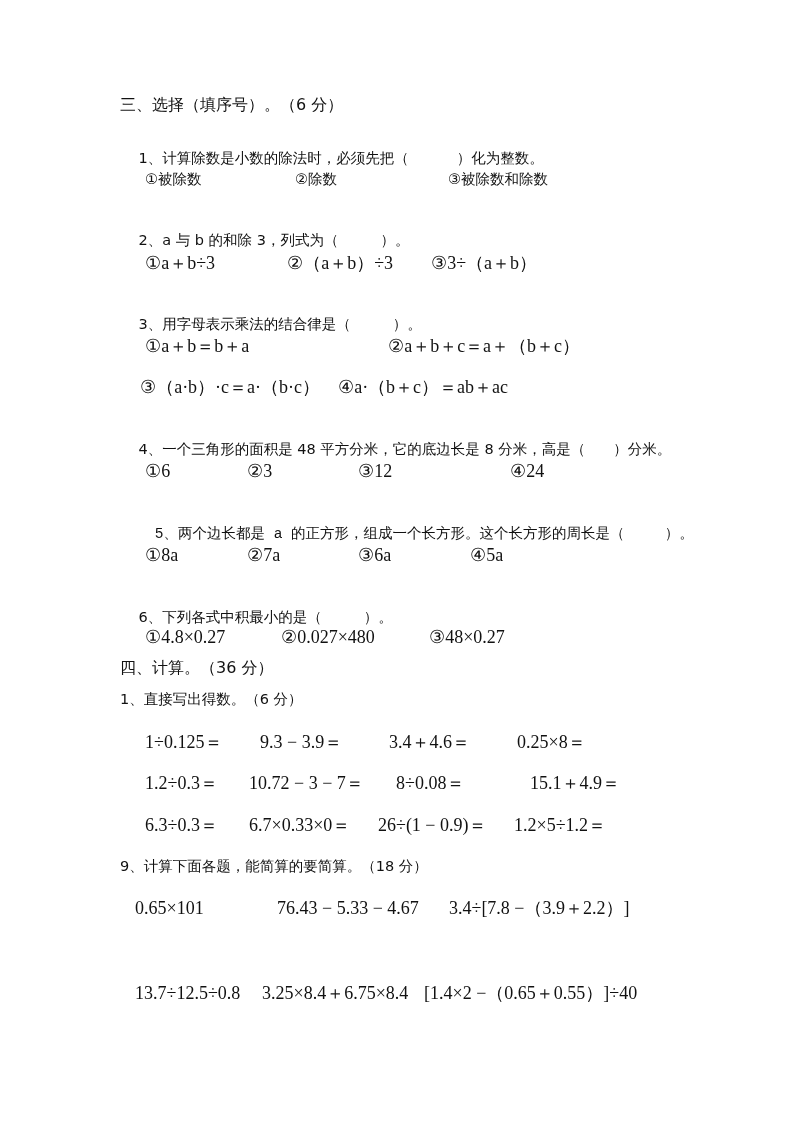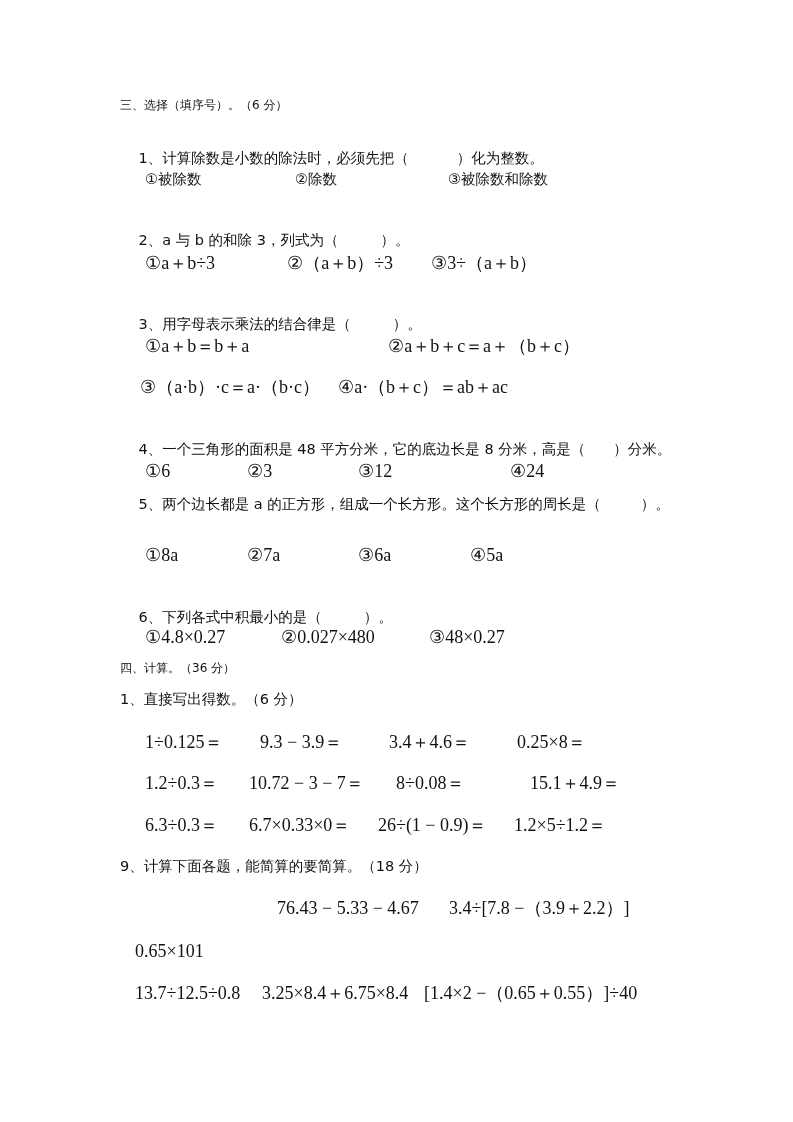--- a/index.html
+++ b/index.html
@@ -1,19 +1,19 @@
 <!DOCTYPE html>
 <html><head>
 <meta charset="utf-8">
 <style>
   html, body { margin: 0; padding: 0; background: #ffffff; }
   body { width: 793px; height: 1122px; position: relative; overflow: hidden;
          font-family: "Liberation Serif", "DejaVu Serif", serif; color: #111; }
   .line { position: absolute; white-space: pre; font-size: 15px; line-height: 20px; }
-  .head { font-family: "DejaVu Sans", "Liberation Sans", sans-serif; font-size: 12px; text-align: right; }
+  .head { font-family: "DejaVu Sans", "Liberation Sans", sans-serif; font-size: 16px; text-align: right; }
   .q { font-family: "DejaVu Sans", "Liberation Sans", sans-serif; font-size: 14.5px; }
   .opt { font-size: 18px; }
   .blank { display: inline-block; }
 </style>
 </head>
 <body>
 
 <div>
 
   <div class="line head" style="left:120px; top:95px;">三、选择（填序号）。（6 分）</div>
@@ -41,21 +41,21 @@
   <div class="line opt" style="left:338px; top:377px;">④a·（b＋c）＝ab＋ac</div>
 
   <div class="line q" style="left:120px; top:419px;">
     <span>4、一个三角形的面积是 48 平方分米，它的底边长是 8 分米，高是（</span><span class="blank" style="width:28px;"></span><span>）分米。</span>
   </div>
   <div class="line opt" style="left:145px; top:461px;">①6</div>
   <div class="line opt" style="left:247px; top:461px;">②3</div>
   <div class="line opt" style="left:358px; top:461px;">③12</div>
   <div class="line opt" style="left:470px; top:461px;margin-left:40px;">④24</div>
 
-  <div class="line q" style="left:120px; top:474px;">
+  <div class="line q" style="left:120px; top:504px;font-family:Liberation Mono, monospace;">
     <span>5、两个边长都是 a 的正方形，组成一个长方形。这个长方形的周长是（</span><span class="blank" style="width:40px;"></span><span>）。</span>
   </div>
   <div class="line opt" style="left:145px; top:545px;">①8a</div>
   <div class="line opt" style="left:247px; top:545px;">②7a</div>
   <div class="line opt" style="left:358px; top:545px;">③6a</div>
   <div class="line opt" style="left:470px; top:545px;">④5a</div>
 
   <div class="line q" style="left:120px; top:587px;">
     <span>6、下列各式中积最小的是（</span><span class="blank" style="width:42px;"></span><span>）。</span>
   </div>
@@ -76,21 +76,21 @@
   <div class="line opt" style="left:396px; top:773px;">8÷0.08＝</div>
   <div class="line opt" style="left:530px; top:773px;">15.1＋4.9＝</div>
 
   <div class="line opt" style="left:145px; top:815px;">6.3÷0.3＝</div>
   <div class="line opt" style="left:249px; top:815px;">6.7×0.33×0＝</div>
   <div class="line opt" style="left:378px; top:815px;">26÷(1 − 0.9)＝</div>
   <div class="line opt" style="left:514px; top:815px;">1.2×5÷1.2＝</div>
 
   <div class="line q" style="left:120px; top:856px;">9、计算下面各题，能简算的要简算。（18 分）</div>
 
-  <div class="line opt" style="left:135px; top:941px;">0.65×101</div>
+  <div class="line opt" style="left:135px; top:898px;">0.65×101</div>
   <div class="line opt" style="left:277px; top:898px;">76.43 − 5.33 − 4.67</div>
   <div class="line opt" style="left:449px; top:898px;">3.4÷[7.8 −（3.9＋2.2）]</div>
 
   <div class="line opt" style="left:135px; top:983px;">13.7÷12.5÷0.8</div>
   <div class="line opt" style="left:262px; top:983px;">3.25×8.4＋6.75×8.4</div>
   <div class="line opt" style="left:424px; top:983px;">[1.4×2 −（0.65＋0.55）]÷40</div>
 
 </div>
 
 </body></html>

